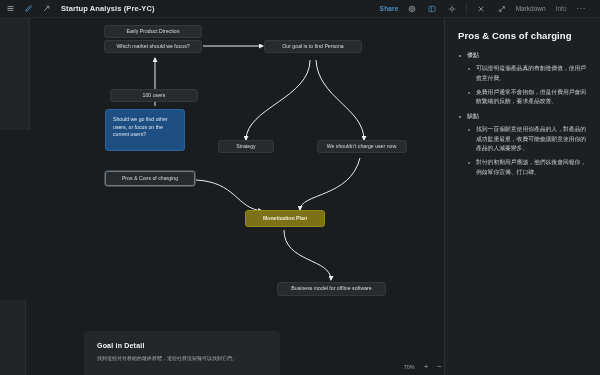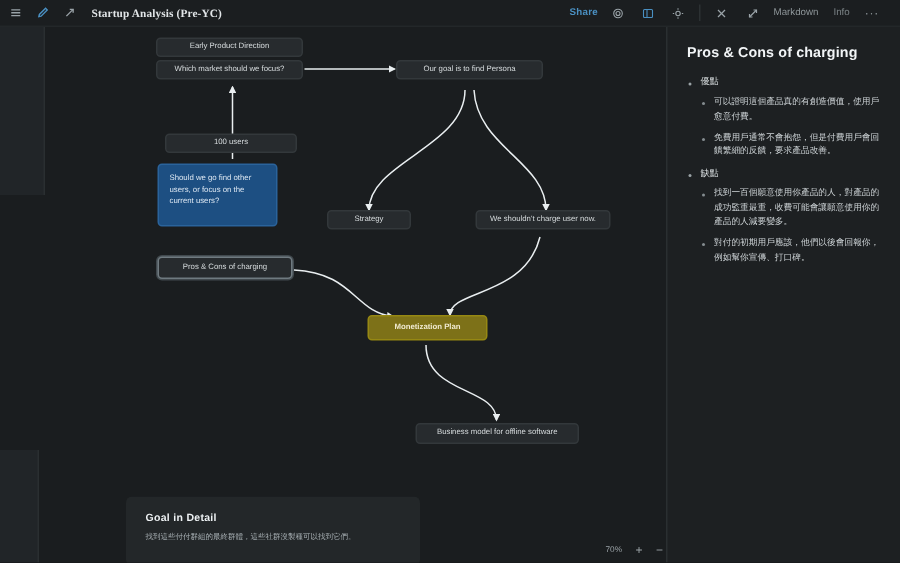--- a/index.html
+++ b/index.html
@@ -17,21 +17,21 @@
     background: #1b1e20; display: flex; align-items: center;
     border-bottom: 1px solid #232729; z-index: 40;
   }
   .tb-left { display: flex; align-items: center; gap: 7px; padding-left: 5px; }
   .tb-ico { width: 11px; height: 11px; display: flex; align-items: center;
             justify-content: center; color: #9aa3a8; }
   .tb-ico svg { display: block; }
   .tb-ico.accent { color: #4a90c2; }
   .doc-title {
     font-size: 7.5px; color: #e2e6e8; font-weight: 600;
-    letter-spacing: .1px; margin-left: 2px; white-space: nowrap; font-family: Liberation Serif, serif;
+    letter-spacing: .1px; margin-left: 2px; white-space: nowrap;
   }
   .tb-right { margin-left: auto; display: flex; align-items: center; }
   .share-btn {
     font-size: 6.5px; color: #4a90c2; font-weight: 700; margin-right: 8px;
     letter-spacing: .2px;
   }
   .tb-grp { display: flex; align-items: center; gap: 9px; margin-right: 8px; }
   .tb-sep { width: 1px; height: 11px; background: #2c3133; margin-right: 9px; }
   .tb-grp2 { display: flex; align-items: center; gap: 10px; margin-right: 8px; }
   .tb-txt { font-size: 6.5px; color: #8d9598; }

